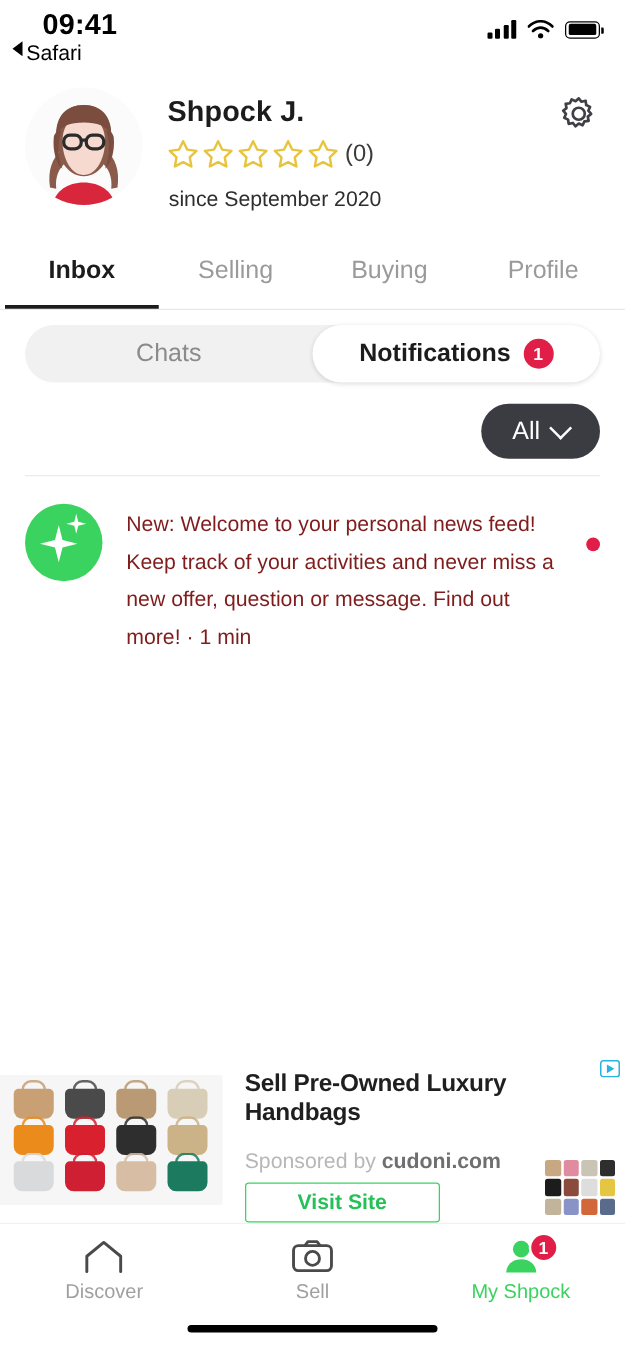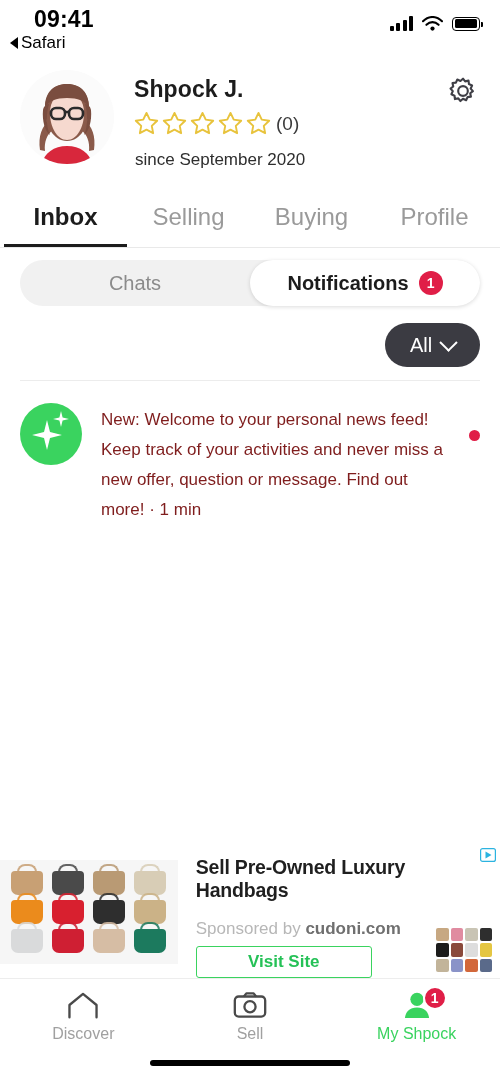--- a/index.html
+++ b/index.html
@@ -30,21 +30,20 @@
     font-weight: 700;
     color: #000;
     letter-spacing: .2px;
   }
   .sb-back {
     position: absolute;
     left: 10px; top: 33px;
     font-size: 17px;
     color: #000;
     display: flex;
-    align-items: center;
     gap: 3px;
   }
   .sb-back .tri {
     width: 0; height: 0;
     border-top: 6px solid transparent;
     border-bottom: 6px solid transparent;
     border-right: 8px solid #000;
     display: inline-block;
   }
   .sb-right {
@@ -128,21 +127,21 @@
     display: flex;
     align-items: stretch;
     border-bottom: 1px solid #e9e9e9;
     padding: 0 4px;
   }
   .mtab {
     flex: 1;
     display: flex;
     align-items: center;
     justify-content: center;
-    font-size: 24px;
+    font-size: 20px;
     color: #9a9a9a;
     position: relative;
     padding-bottom: 6px;
   }
   .mtab.active { color: #1c1c1c; font-weight: 700; }
   .mtab.active::after {
     content: "";
     position: absolute;
     left: 0; right: 0; bottom: 0;
     height: 3px;
@@ -312,21 +311,21 @@
     letter-spacing: -.2px;
   }
   .ad-sub {
     font-size: 17px;
     color: #b7b7b7;
     margin-top: 17px;
   }
   .ad-sub b { color: #6f6f6f; font-weight: 700; }
   .ad-cta {
     margin-top: 7px;
-    width: 176px; height: 32px;
+    width: 156px; height: 32px;
     border: 1.6px solid #3ad35f;
     border-radius: 3px;
     color: #25c157;
     font-size: 17px;
     font-weight: 700;
     display: flex;
     align-items: center;
     justify-content: center;
   }
   .ad-thumbs {

